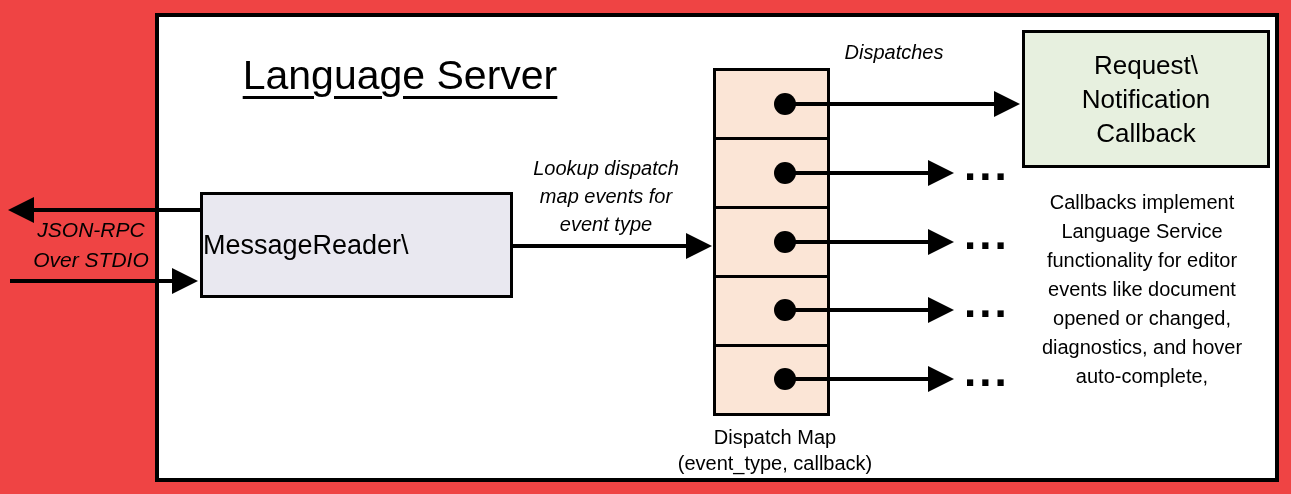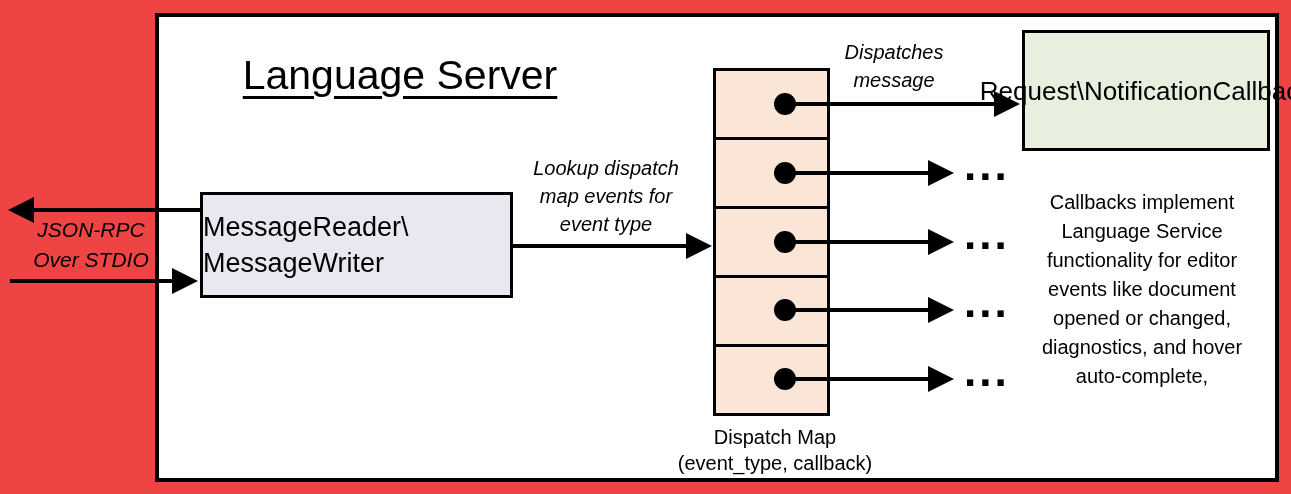--- a/index.html
+++ b/index.html
@@ -74,25 +74,25 @@
     left: 640px; top: 424px;
     width: 270px;
     text-align: center;
     font-size: 20px; line-height: 26px;
     z-index: 10;
   }
 
   
   .callback-box {
     left: 1022px; top: 30px;
-    width: 248px; height: 121px;
+    width: 248px; height: 138px;
     border: 3px solid #000;
     box-sizing: border-box;
     background: #e7f0df;
-    display: flex; flex-direction: row;
+    display: flex; flex-direction: column;
     align-items: center; justify-content: center;
     font-size: 26px; line-height: 34px;
     z-index: 2;
   }
 
   .callbacks-note {
     left: 1008px; top: 188px;
     width: 268px;
     text-align: center;
     font-size: 20px; line-height: 29px;
@@ -155,21 +155,20 @@
 
   <div class="abs title">Language Server</div>
 
   <div class="abs io-label">
     <div>JSON-RPC</div>
     <div>Over STDIO</div>
   </div>
 
   <div class="abs message-box">
     <div>MessageReader\</div>
-    <div>MessageWriter</div>
   </div>
 
   <div class="abs lookup-label">
     <div>Lookup dispatch</div>
     <div>map events for</div>
     <div>event type</div>
   </div>
 
   <div class="abs dispatch-map">
     <div class="dispatch-cell"></div>
@@ -178,21 +177,20 @@
     <div class="dispatch-cell"></div>
     <div class="dispatch-cell"></div>
   </div>
   <div class="abs dispatch-caption">
     <div>Dispatch Map</div>
     <div>(event_type, callback)</div>
   </div>
 
   <div class="abs dispatches-label">
     <div>Dispatches</div>
-    <div>message</div>
   </div>
 
   <div class="abs callback-box">
     <div>Request\</div>
     <div>Notification</div>
     <div>Callback</div>
   </div>
 
   <div class="abs ellipsis ellipsis-1">...</div>
   <div class="abs ellipsis ellipsis-2">...</div>

